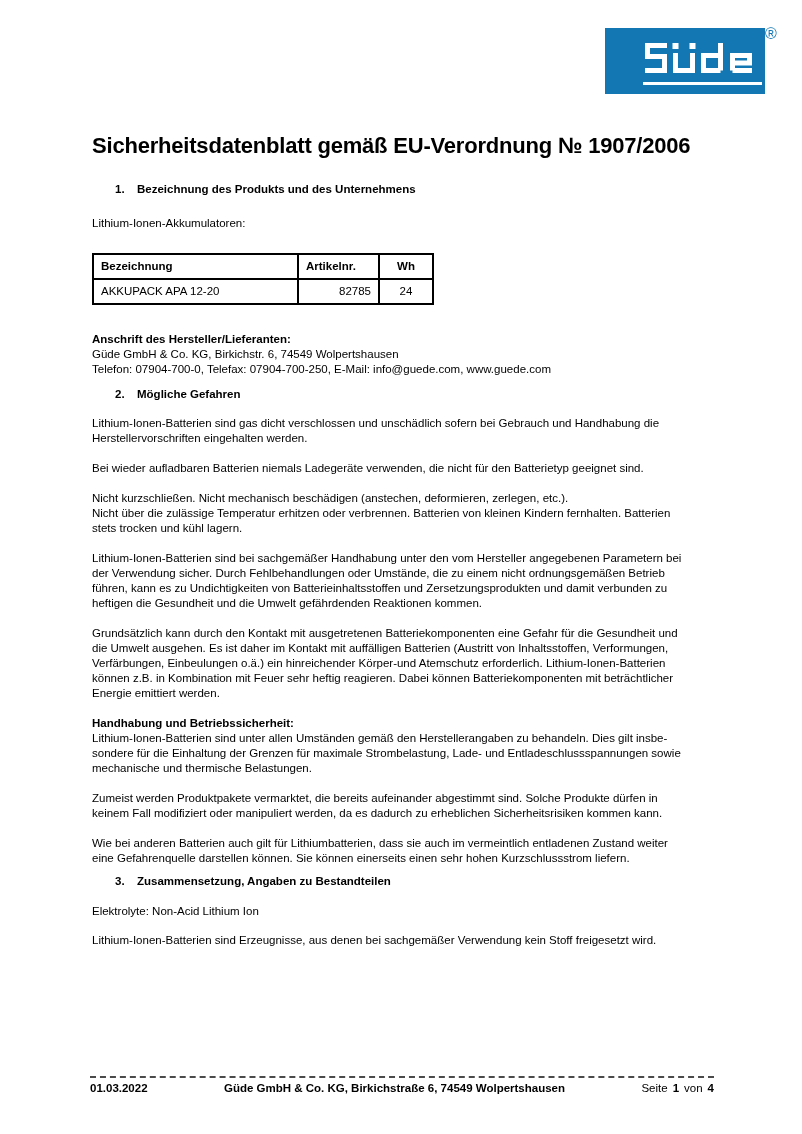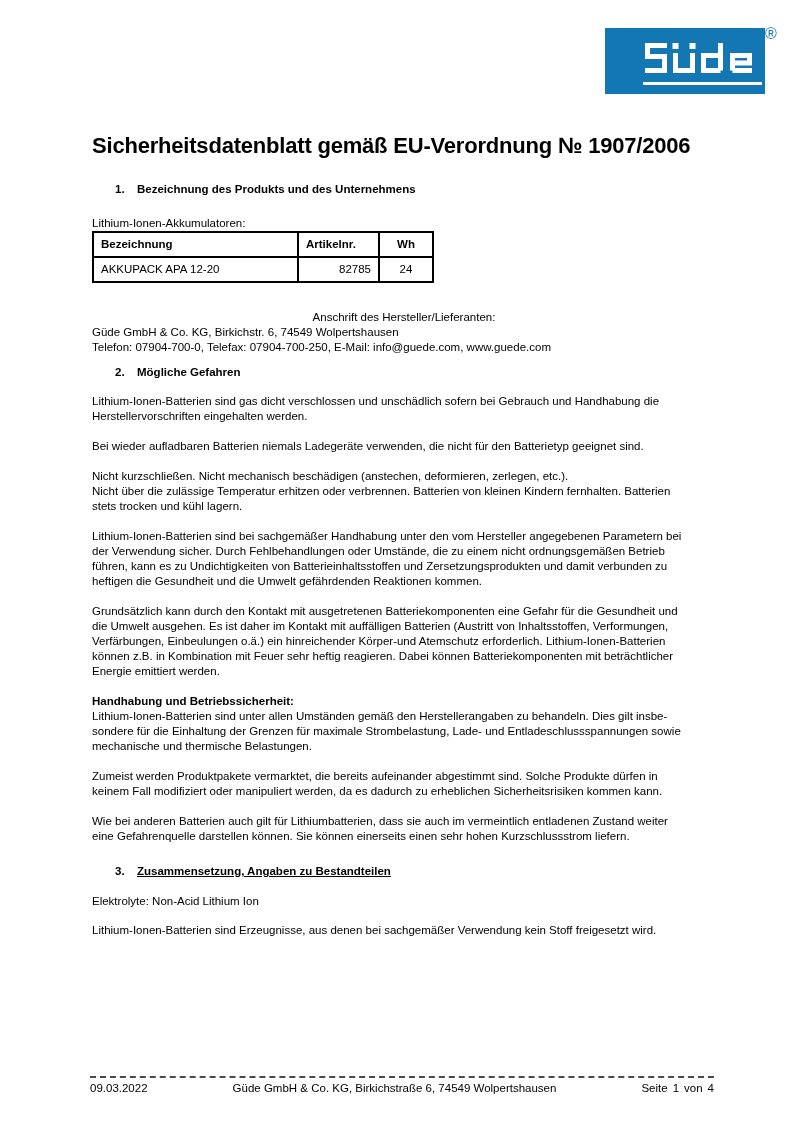--- a/index.html
+++ b/index.html
@@ -20,40 +20,40 @@
   .logo-reg { position: absolute; left: 160px; top: -3px; font-size: 16px; color: #1377b4; }
 
   
   .content { position: absolute; left: 92px; top: 0; width: 624px; }
   .title {
     margin: 132px 0 0 0; font-size: 22px; line-height: 27px;
     font-weight: bold; letter-spacing: -0.2px; white-space: nowrap;
   }
   .sec-heading { margin: 23px 0 0 0; font-size: 11.5px; line-height: 15px; font-weight: bold; padding-left: 23px; }
   .sec-heading.s2 { margin-top: 10px; }
-  .sec-heading.s3 { margin-top: 20px; text-decoration: underline; }
+  .sec-heading.s3 { margin-top: 8px; }
   .sec-num { display: inline-block; width: 22px; }
 
   .body-line { font-size: 11.5px; line-height: 15px; }
   .intro { margin-top: 19px; }
 
-  table.product-table { border-collapse: collapse; margin-top: 0; }
+  table.product-table { border-collapse: collapse; margin-top: 22px; }
   .product-table th, .product-table td {
     border: 2px solid #000; font-size: 11.5px; line-height: 13px;
     padding: 4px 7px; height: 25px; vertical-align: middle;
   }
   .product-table th { text-align: left; font-weight: bold; }
   .col-bez { width: 205px; }
   .col-art { width: 81px; }
   .col-wh  { width: 54px; text-align: center !important; }
   .cell-num { text-align: right; }
   .cell-ctr { text-align: center; }
 
   .addr { margin-top: 27px; font-size: 11.5px; line-height: 15px; }
-  .bold { font-weight: normal; text-align: center; }
+  .bold { font-weight: bold; }
 
   .para {
     margin: 15px 0 0 0; font-size: 11.5px; line-height: 15px;
     white-space: pre-line;
   }
   .para.first { margin-top: 14px; }
   .para.no-gap { margin-top: 0; }
   .subhead { margin: 15px 0 0 0; font-size: 11.5px; line-height: 15px; font-weight: bold; }
 
   
@@ -156,21 +156,21 @@
     </div>
 
     <p class="para">Elektrolyte: Non-Acid Lithium Ion</p>
     <p class="para first">Lithium-Ionen-Batterien sind Erzeugnisse, aus denen bei sachgemäßer Verwendung kein Stoff freigesetzt wird.</p>
 
   </div>
 
   <div class="footer">
     <div class="footer-line"></div>
     <div class="footer-row">
-      <span class="bold">09.03.2022</span>
+      <span class="bold">01.03.2022</span>
       <span class="bold">Güde GmbH &amp; Co. KG, Birkichstraße 6, 74549 Wolpertshausen</span>
       <span class="page-ind">
         <span>Seite</span>
         <span class="bold">1</span>
         <span>von</span>
         <span class="bold">4</span>
       </span>
     </div>
   </div>
 

